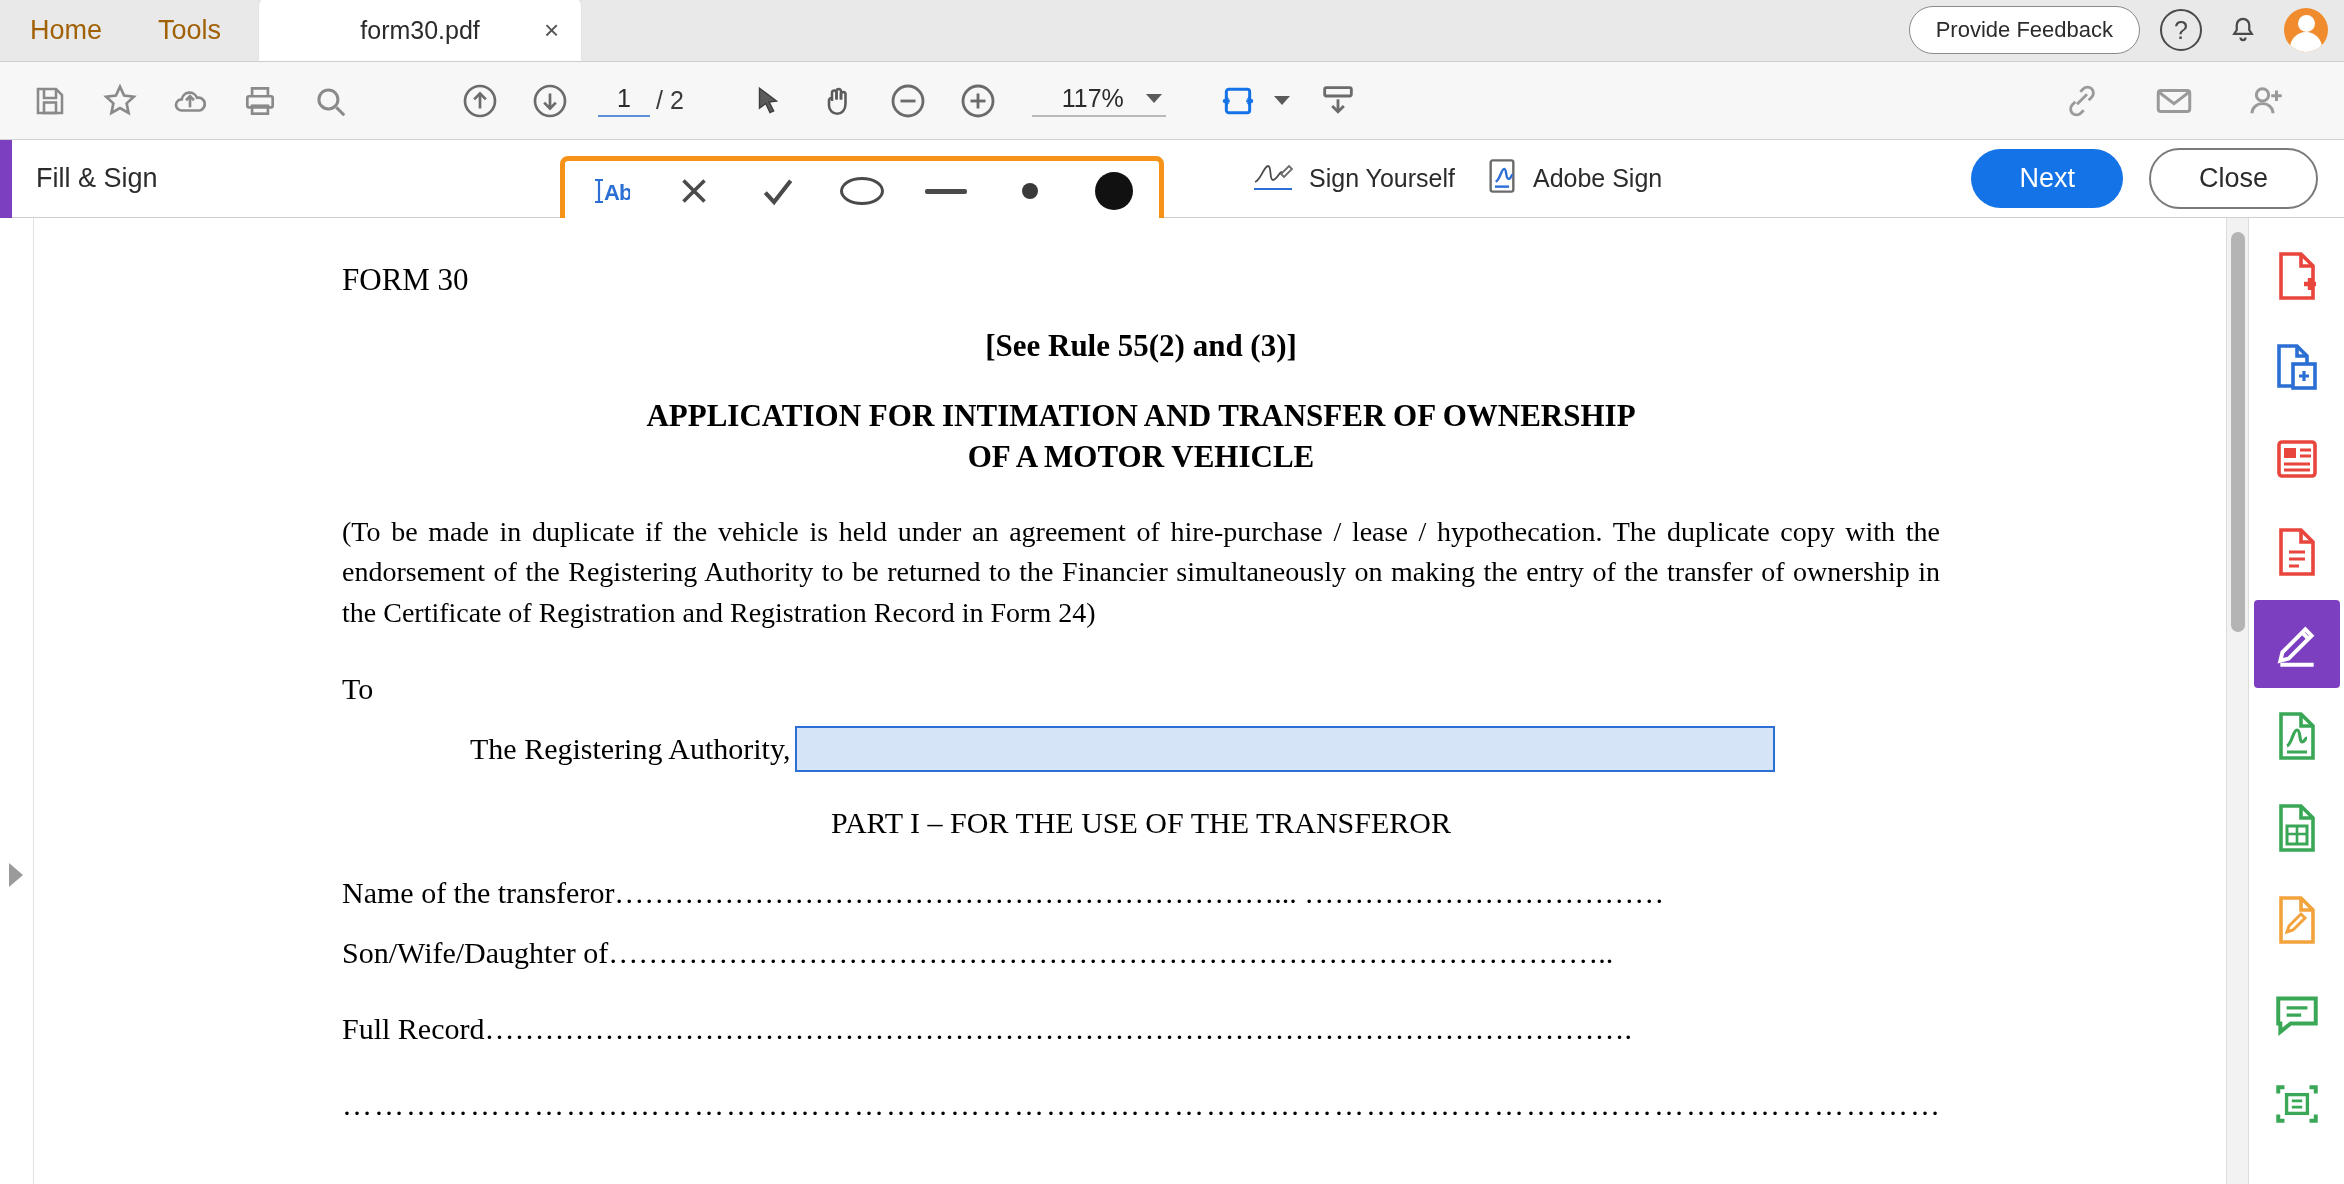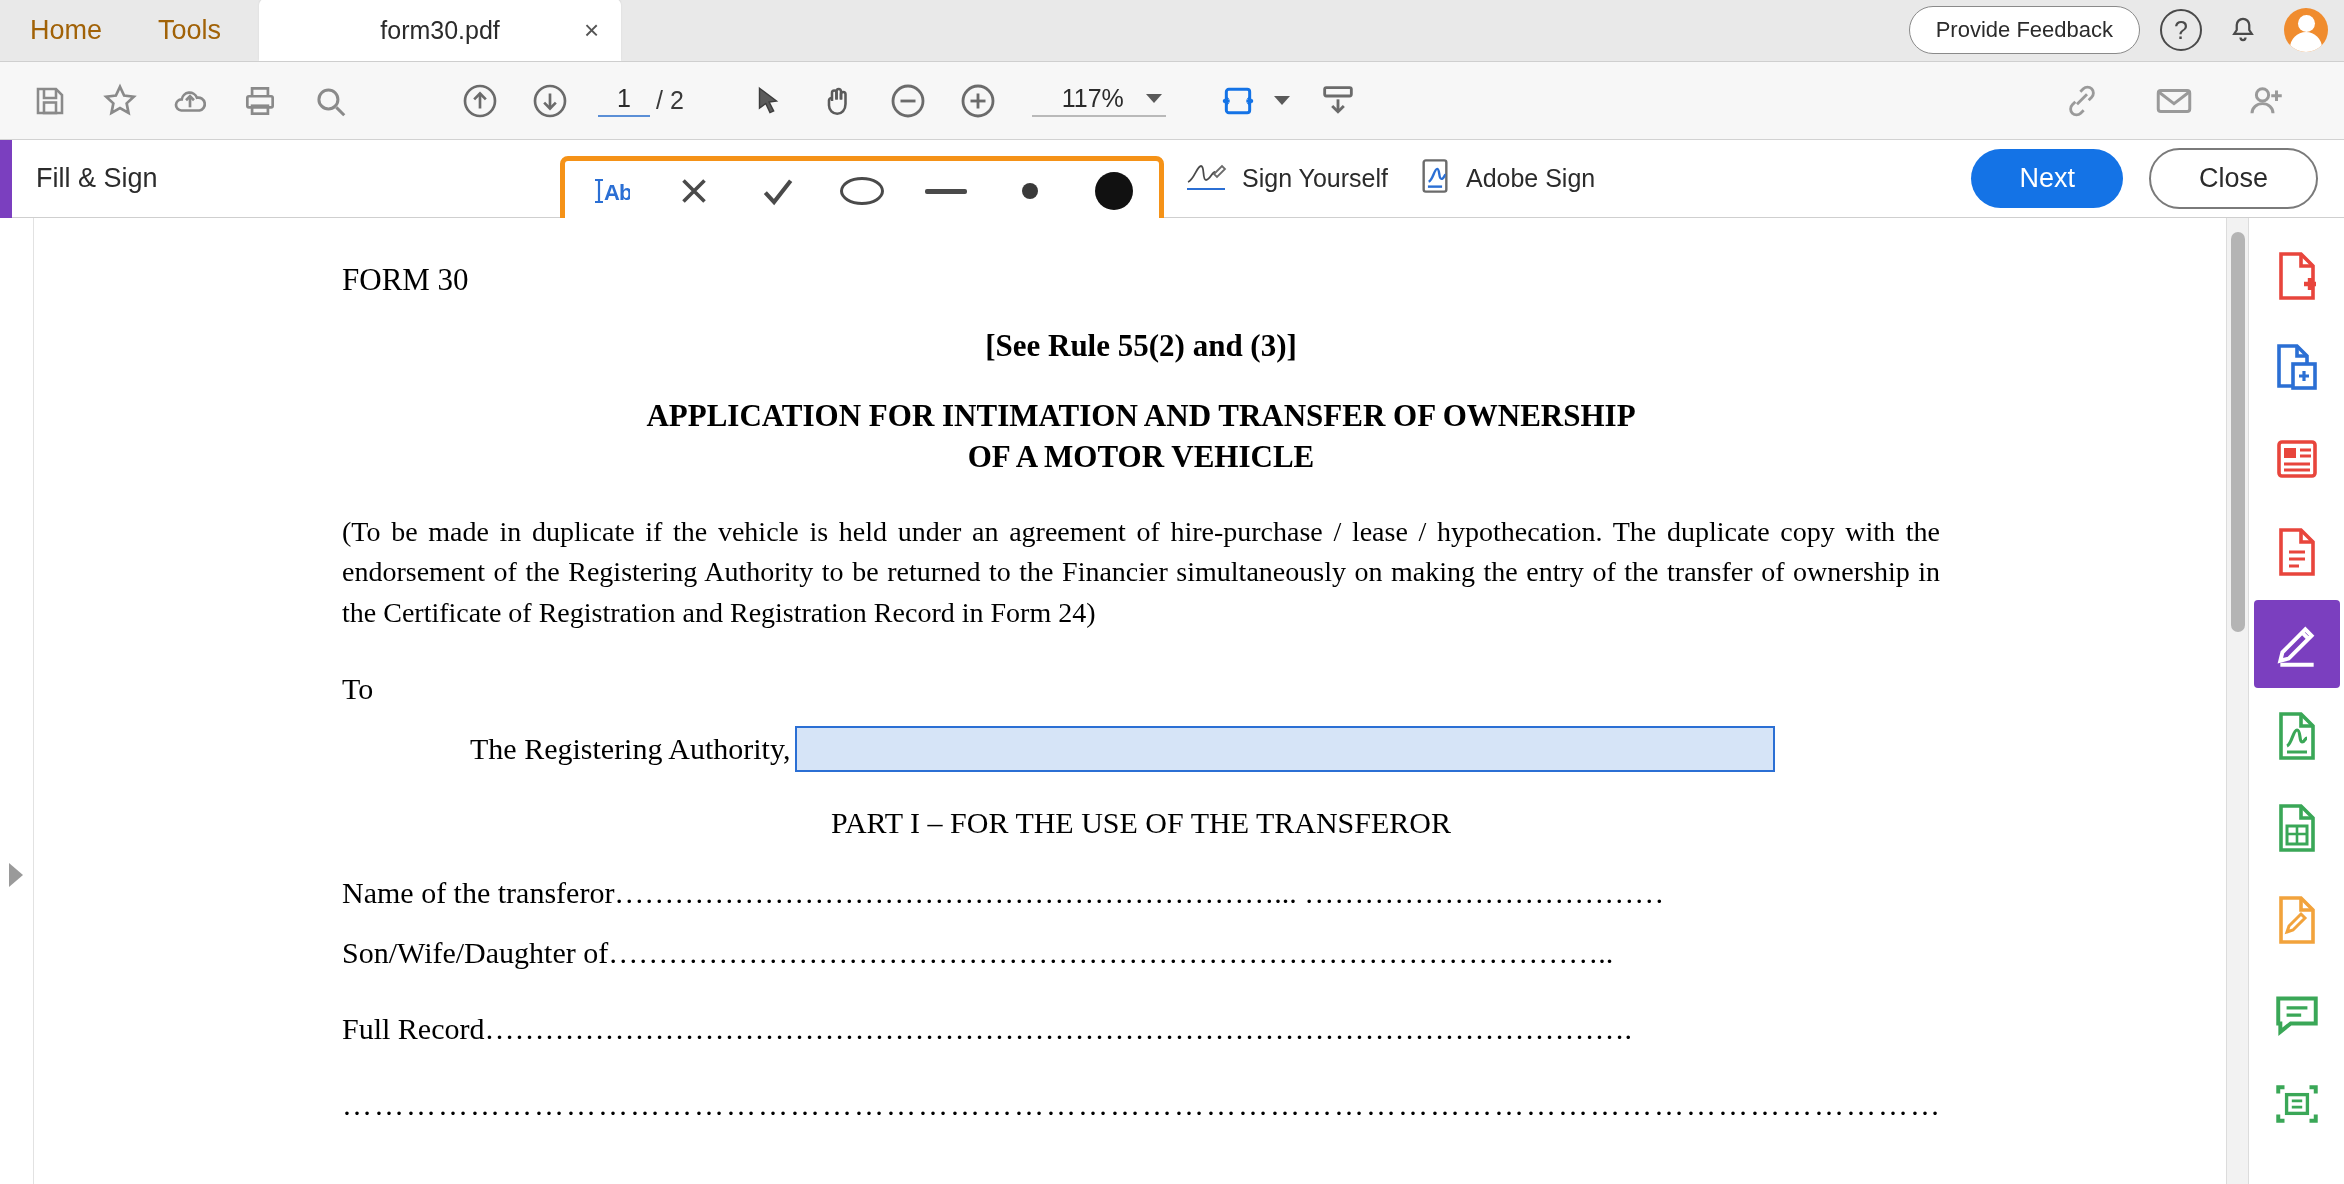--- a/index.html
+++ b/index.html
@@ -32,21 +32,21 @@
     font-size: 27px;
     color: #a16207;
     padding: 0 28px;
     height: 62px;
     line-height: 62px;
     cursor: pointer;
   }
   .menu-item.home { padding-left: 30px; }
   .doc-tab {
     margin-left: 10px;
-    width: 362px;
+    width: 322px;
     height: 62px;
     background: #ffffff;
     border-top-left-radius: 6px;
     border-top-right-radius: 6px;
     display: flex;
     align-items: center;
     justify-content: center;
     position: relative;
     box-shadow: 0 -1px 2px rgba(0,0,0,0.08);
   }
@@ -619,21 +619,21 @@
         <div class="fs-line"></div>
       </div>
       <div class="fs-tool">
         <div class="fs-dot-small"></div>
       </div>
       <div class="fs-tool">
         <div class="fs-dot-big"></div>
       </div>
     </div>
 
-    <div style="position:absolute; left:1184px; display:flex; align-items:center; gap:30px;">
+    <div style="position:absolute; left:1251px; display:flex; align-items:center; gap:30px;">
       <div class="fs-btn">
         <span>
           <svg width="44" height="36" viewBox="0 0 44 36" fill="none" stroke="#4a4a4a" stroke-width="1.8">
             <path d="M4 24c6-2 9-16 13-16s1 14 5 14 6-8 9-8"></path>
             <path d="M3 31h38" stroke="#2b6fd4"></path>
             <path d="M30 16l8-8 3 3-8 8z" stroke="#6b6b6b"></path>
           </svg>
         </span>
         <span>Sign Yourself</span>
       </div>

